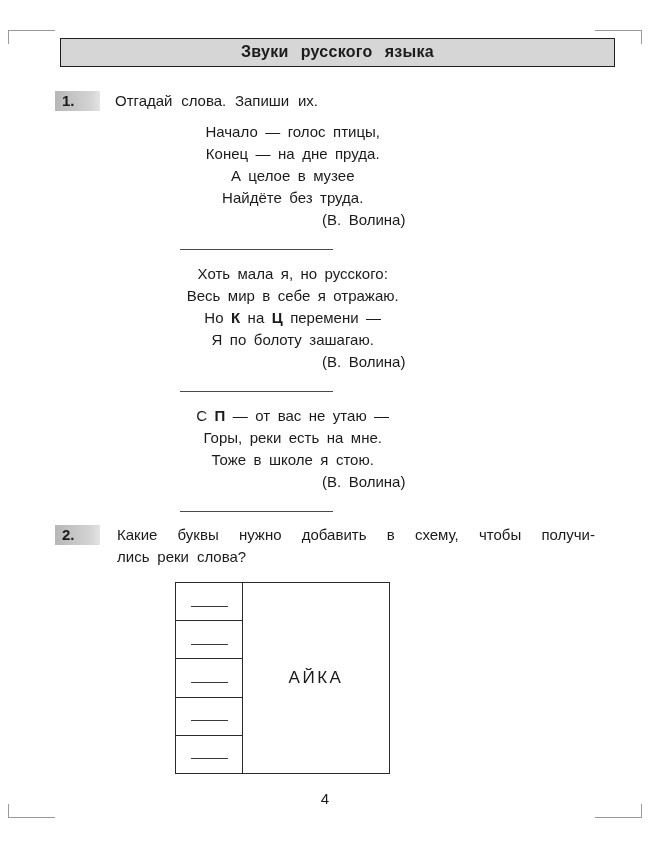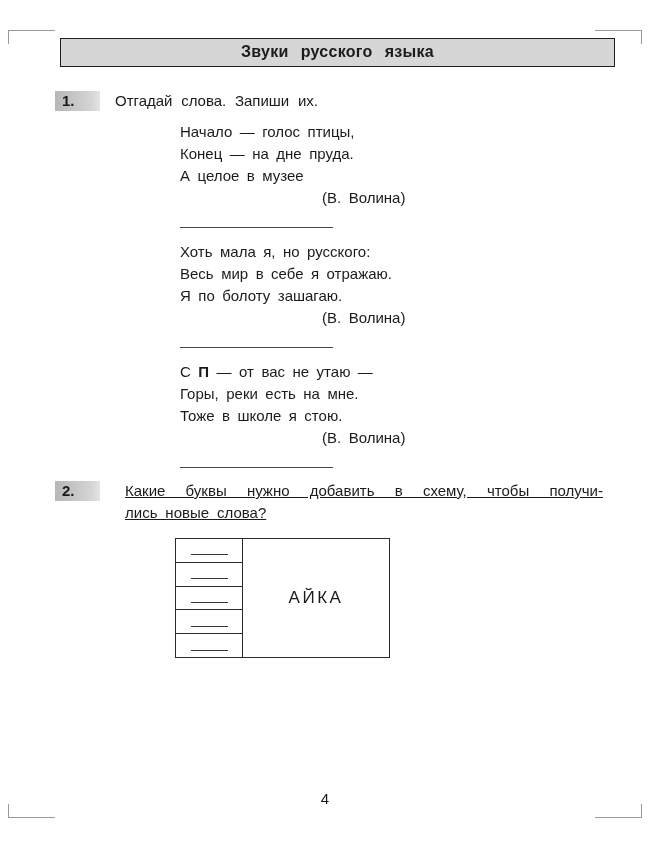--- a/index.html
+++ b/index.html
@@ -48,46 +48,45 @@
   }
 
   .instruction {
     margin-left:15px;
     font-size:15px;
     line-height:20px;
     word-spacing:0.3em;
   }
 
   .instruction2 {
-    margin-left:25px;
+    margin-left:17px;
     font-size:15px;
     line-height:22px;
     width:478px;
     margin-top:-1px;
-    text-decoration:underline;
   }
   .instruction2 .just { text-align:justify; text-align-last:justify; }
   .instruction2 .rest { word-spacing:0.25em; }
 
-  .riddles { margin:10px 0 0 180px; font-size:15px; }
+  .riddles { margin:10px 0 0 180px; font-size:15px;text-align:center; }
   .poem { width:max-content; }
   .poem-line { line-height:22px; word-spacing:0.22em; white-space:nowrap; }
   .poem-line b { font-weight:bold; }
   .attribution { line-height:22px; margin-left:142px; word-spacing:0.22em; white-space:nowrap; }
 
   .answer-line {
     width:153px; height:0;
     border-top:1px solid #4a4a4a;
     margin:18px 0 13px 0;
   }
 
   .diagram {
     box-sizing:border-box;
     margin:14px 0 0 175px;
-    width:215px; height:120px;
+    width:215px; height:192px;
     border:1.5px solid #2a2a2a;
     display:flex;
   }
   .letter-col {
     box-sizing:border-box;
     width:67px;
     border-right:1.5px solid #2a2a2a;
     display:flex; flex-direction:column;
   }
   .letter-cell {
@@ -123,44 +122,46 @@
   <div class="ex-row first">
     <div class="num-box">1.</div>
     <div class="instruction">Отгадай слова. Запиши их.</div>
   </div>
 
   <div class="riddles">
       <div class="poem">
         <div class="poem-line"><span>Начало — голос птицы,</span></div>
         <div class="poem-line"><span>Конец — на дне пруда.</span></div>
         <div class="poem-line"><span>А целое в музее</span></div>
+        <div class="poem-line"><span>Найдёте без труда.</span></div>
         <div class="attribution">(В. Волина)</div>
       </div>
       <div class="answer-line"></div>
       <div class="poem">
         <div class="poem-line"><span>Хоть мала я, но русского:</span></div>
         <div class="poem-line"><span>Весь мир в себе я отражаю.</span></div>
+        <div class="poem-line"><span>Но </span><b>К</b><span> на </span><b>Ц</b><span> перемени —</span></div>
         <div class="poem-line"><span>Я по болоту зашагаю.</span></div>
         <div class="attribution">(В. Волина)</div>
       </div>
       <div class="answer-line"></div>
       <div class="poem">
         <div class="poem-line"><span>С </span><b>П</b><span> — от вас не утаю —</span></div>
         <div class="poem-line"><span>Горы, реки есть на мне.</span></div>
         <div class="poem-line"><span>Тоже в школе я стою.</span></div>
         <div class="attribution">(В. Волина)</div>
       </div>
       <div class="answer-line"></div>
     </div>
 
   <div class="ex-row second">
     <div class="num-box">2.</div>
     <div class="instruction2">
       <div class="just">Какие буквы нужно добавить в схему, чтобы получи-</div>
-      <div class="rest">лись новые слова?</div>
+      <div class="rest">лись реки слова?</div>
     </div>
   </div>
 
   <div class="diagram">
     <div class="letter-col">
         <div class="letter-cell">
           <span class="blank"></span>
         </div>
         <div class="letter-cell">
           <span class="blank"></span>

